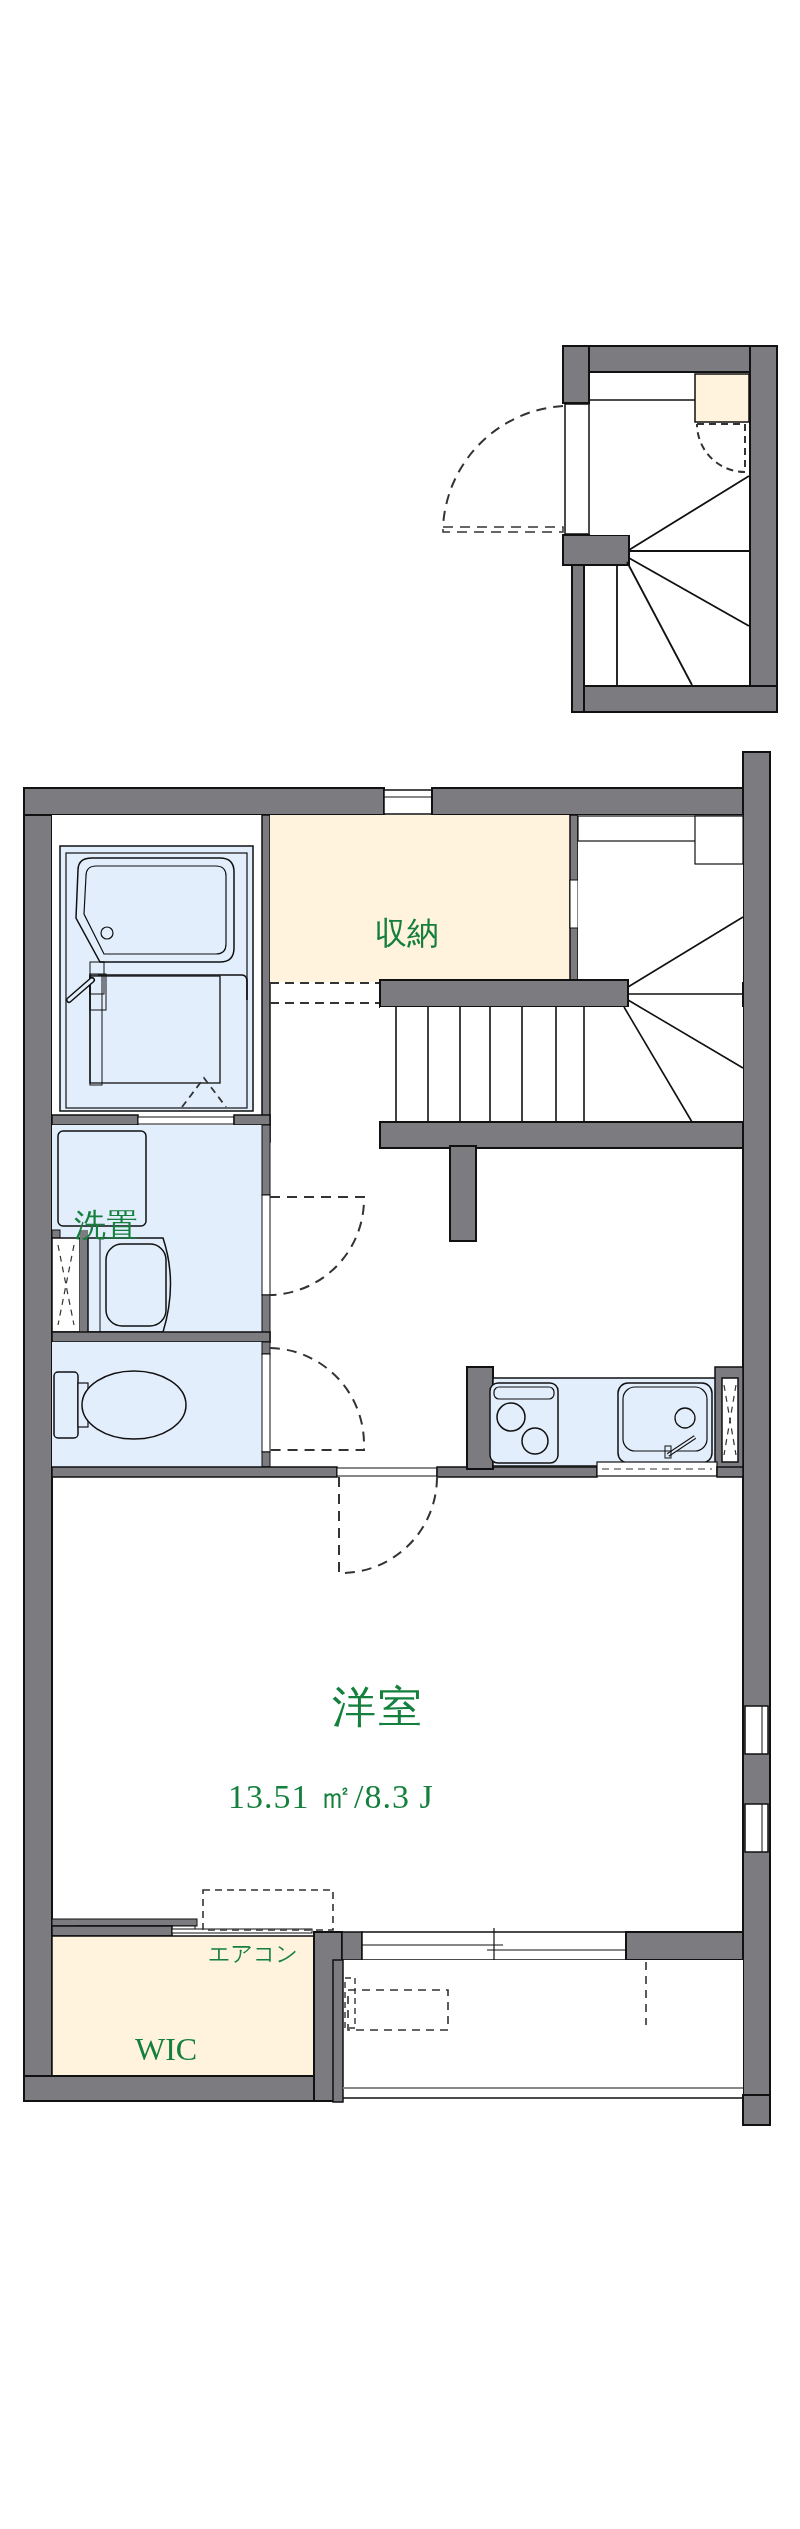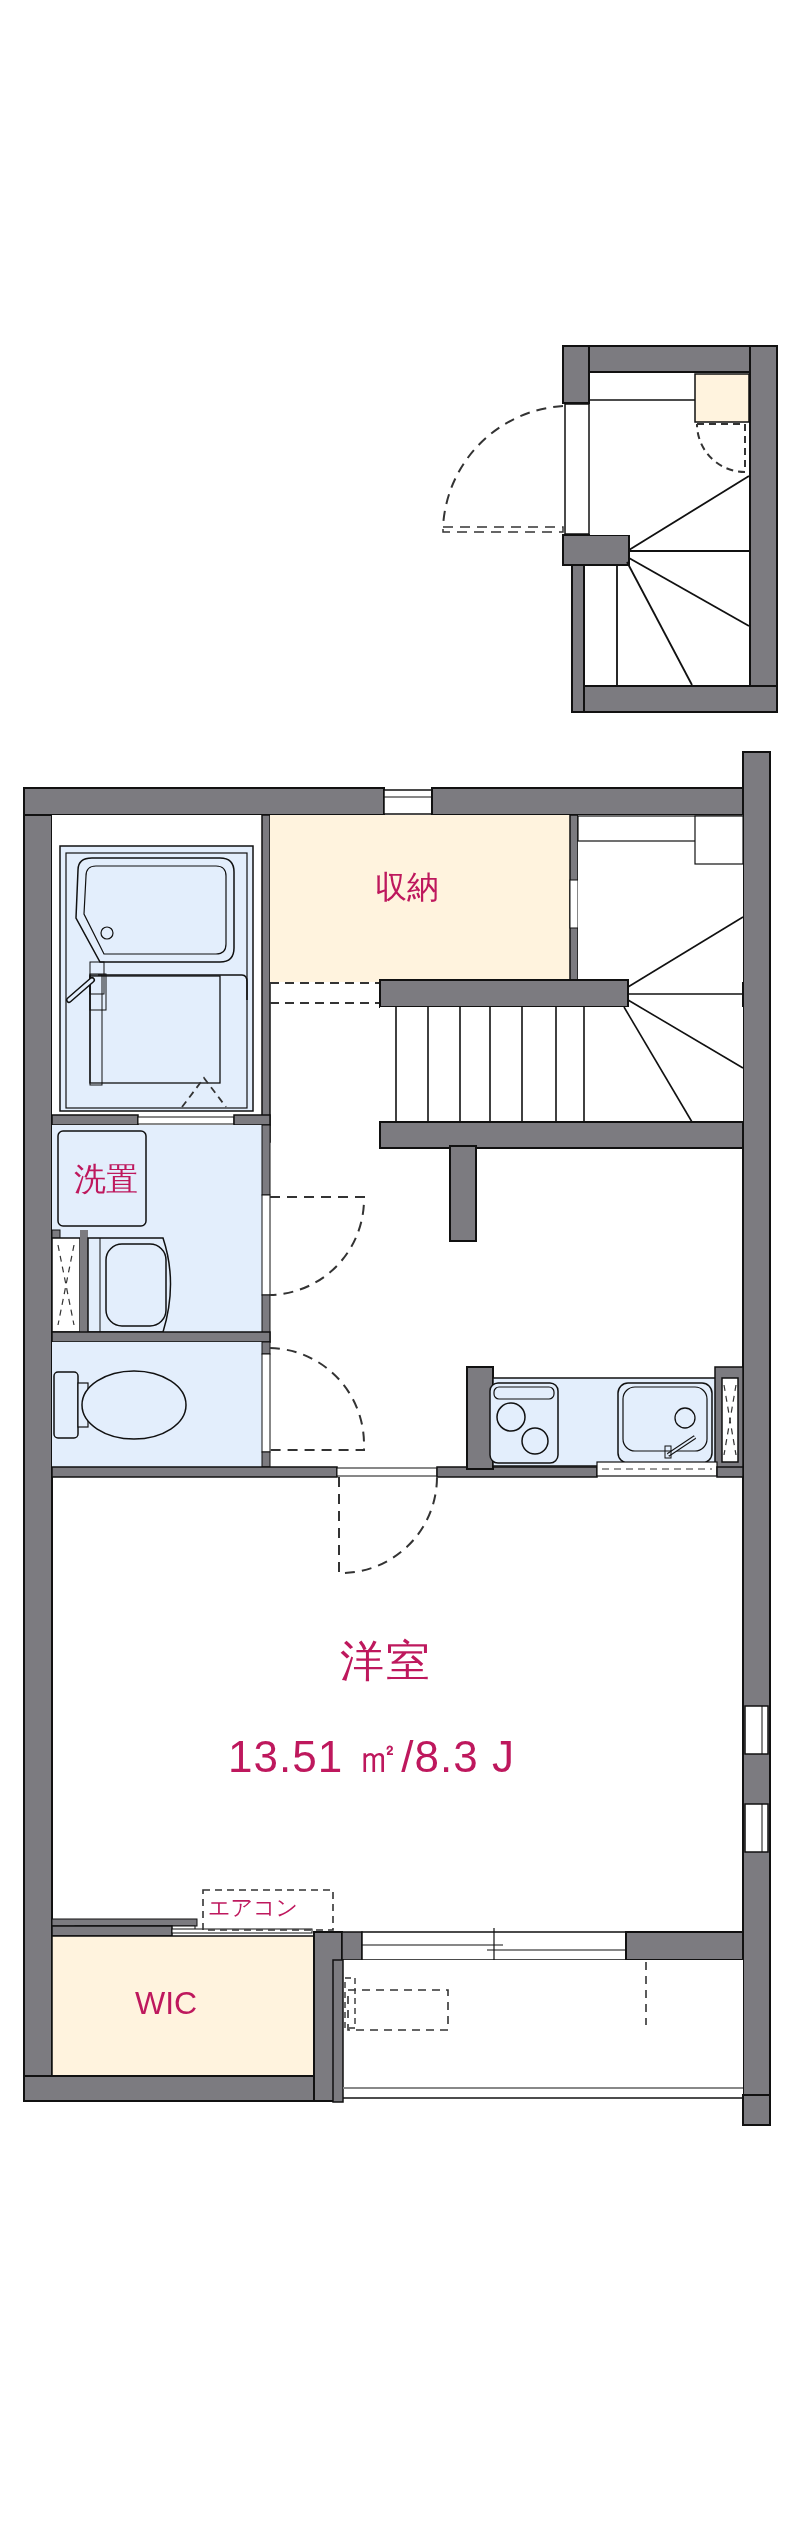--- a/index.html
+++ b/index.html
@@ -1,20 +1,20 @@
 <!DOCTYPE html>
 <html><head>
 <meta charset="utf-8">
 <style>
   html, body { margin:0; padding:0; background:#ffffff; }
   body { width:800px; height:2529px; position:relative; overflow:hidden; font-family:"DejaVu Sans", sans-serif; }
   #plan { position:absolute; left:0; top:0; }
-  .lbl { position:absolute; color:#be185d; white-space:nowrap; font-family:Liberation Sans, sans-serif; }
+  .lbl { position:absolute; color:#15803d; white-space:nowrap; font-family:Liberation Serif, serif;margin-top:46px; }
   .room-title { font-size:44px; letter-spacing:2px; }
-  .room-area { font-size:44px; letter-spacing:1px; }
+  .room-area { font-size:34px; letter-spacing:1px; }
   .room-small { font-size:32px; }
   .tag { font-size:22px; }
 </style>
 </head>
 <body>
 
 <svg id="plan" width="800" height="2529" viewBox="0 0 800 2529" xmlns="http://www.w3.org/2000/svg">
 
   <g>
 
@@ -185,16 +185,16 @@
     <line x1="343" y1="2098" x2="743" y2="2098" stroke="#111" stroke-width="1.5"></line>
     <rect x="348" y="1990" width="100" height="40" fill="none" stroke="#333" stroke-width="1.6" stroke-dasharray="8,6"></rect>
     <rect x="345" y="1978" width="10" height="50" fill="none" stroke="#333" stroke-width="1.4" stroke-dasharray="6,4"></rect>
     <line x1="646" y1="1962" x2="646" y2="2025" stroke="#333" stroke-width="1.6" stroke-dasharray="8,6"></line>
     <rect x="743" y="2095" width="27" height="30" fill="#7c7b80" stroke="#111" stroke-width="2"></rect>
   </g>
 </svg>
 
 <div class="lbl room-small" style="left:375px; top:866px;">収納</div>
 <div class="lbl room-small" style="left:74px; top:1158px;">洗置</div>
-<div class="lbl room-title" style="left:340px; top:1632px;">洋室</div>
+<div class="lbl room-title" style="left:332px; top:1632px;">洋室</div>
 <div class="lbl room-area" style="left:228px; top:1728px;">13.51 ㎡/8.3 J</div>
 <div class="lbl tag" style="left:208px; top:1893px;text-align:center;">エアコン</div>
 <div class="lbl room-small" style="left:135px; top:1985px;">WIC</div>
 
 </body></html>

